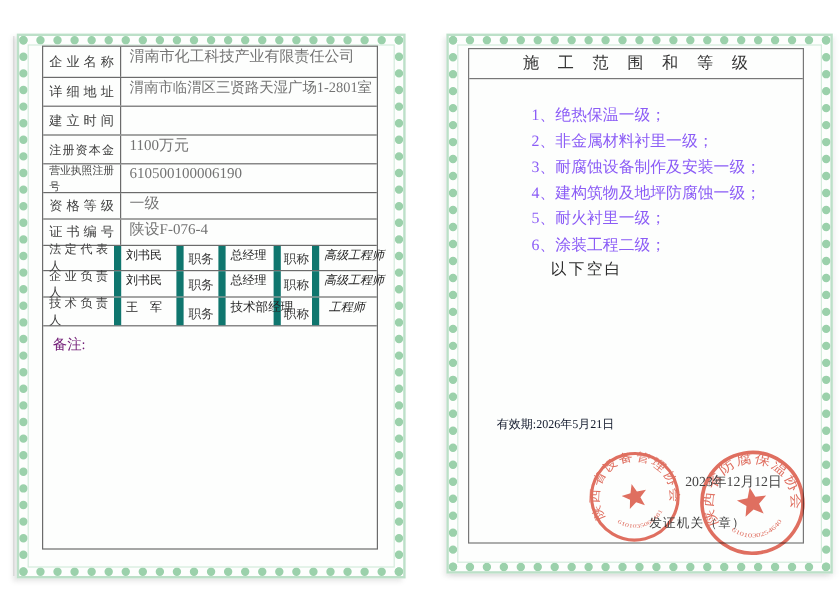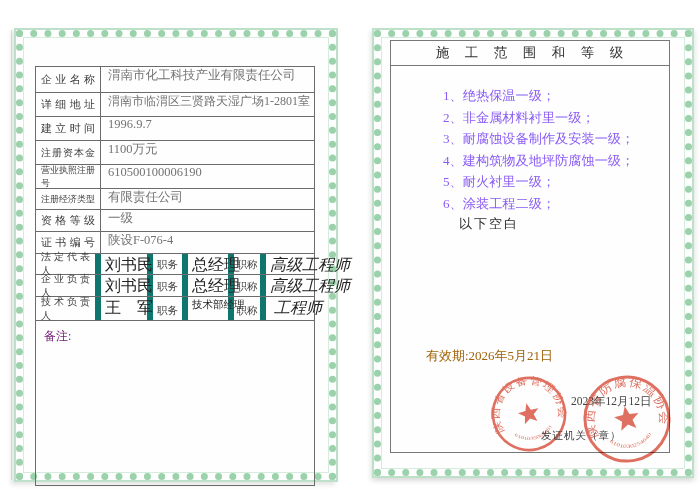--- a/index.html
+++ b/index.html
@@ -8,45 +8,45 @@
   .page-edge{position:absolute;background:#cfcfcf;opacity:.65;}
   .page{position:absolute;background:#fdfefd;}
   .page-l{left:14px;top:28px;width:324px;height:454px;box-shadow:-3px 3px 4px rgba(110,110,110,.18);}
   .page-r{left:372px;top:28px;width:322px;height:450px;box-shadow:-2px 3px 4px rgba(110,110,110,.15),3px 3px 4px rgba(110,110,110,.10);}
   .frame{position:absolute;inset:2px;border:7px dotted #9bd1ab;}
   .frame::before{content:'';position:absolute;inset:-9px;border:2px solid #bce0c8;}
   .frame::after{content:'';position:absolute;inset:0;border:1px solid #d4ecdc;}
 
   
   .cert-table{position:absolute;left:21px;top:10px;width:280px;height:420px;
-              border:1px solid #6b6b6b;display:flex;flex-direction:column;box-sizing:border-box;background:transparent;margin-top:28px;}
+              border:1px solid #6b6b6b;display:flex;flex-direction:column;box-sizing:border-box;background:transparent;}
   .trow{display:flex;border-bottom:1px solid #6b6b6b;box-sizing:border-box;flex:0 0 auto;}
   .trow:last-child{border-bottom:none;flex:1 1 auto;}
   .tlabel{width:65px;flex:0 0 65px;border-right:1px solid #6b6b6b;box-sizing:border-box;
           display:flex;align-items:center;padding:0 5px;font-size:11px;color:#3d3d3d;}
   .tlabel span{display:inline-block;width:100%;text-align:justify;text-align-last:justify;}
   .trow.small-lbl .tlabel{font-size:9px;}
   .trow.mid-lbl .tlabel{font-size:10px;}
   .tvalue{flex:1;padding:1px 0 0 7px;font-size:12.5px;white-space:nowrap;overflow:visible;color:#737373;}
   .tvalue span{position:relative;top:-1px;}
   
   .pcell{box-sizing:border-box;border-right:6px solid #0f766e;overflow:visible;}
   .pcell.lastc{border-right:none;font-style:italic;}
-  .pval{font-size:16px;padding:1px 0 0 4px;white-space:nowrap;color:#242424;}
+  .pval{font-size:10px;padding:1px 0 0 4px;white-space:nowrap;color:#242424;}
   .plbl{display:flex;align-items:flex-end;justify-content:center;padding-bottom:2px;font-size:10.5px;color:#3d3d3d;}
   .remark-cell{flex:1;padding:7px 0 0 8px;font-size:12px;color:#701a75;}
 
   
   .rbox{position:absolute;left:18px;top:12px;width:280px;height:413px;border:1px solid #777;
         box-sizing:border-box;}
   .rtitle{height:24px;border-bottom:1px solid #777;display:flex;align-items:center;justify-content:center;
           font-size:13.5px;letter-spacing:1px;color:#333;}
   .ritems{position:absolute;left:52px;top:44px;font-size:13.2px;line-height:21.5px;color:#8b5cf6;white-space:nowrap;}
   .rblank{position:absolute;left:68px;top:174px;font-size:13px;letter-spacing:2px;color:#2b2b2b;}
-  .rvalid{position:absolute;left:35px;top:306px;font-size:13px;color:#a16207;}
+  .rvalid{position:absolute;left:23px;top:306px;font-size:10px;color:#0f172a;}
   .rdate{position:absolute;left:180px;top:353px;font-size:11.5px;color:#434343;white-space:nowrap;z-index:3;}
   .rissuer{position:absolute;left:150px;top:388px;font-size:10.5px;letter-spacing:1px;color:#3c3c3c;white-space:nowrap;z-index:3;}
   .seal{position:absolute;opacity:.85;mix-blend-mode:multiply;z-index:2;}
   .seal-l{left:98px;top:333px;width:80px;height:80px;transform:rotate(-14deg);}
   .seal-r{left:190px;top:332px;width:92px;height:92px;transform:rotate(-10deg);}
 </style>
 </head>
 <body>
 
 <div class="scan">
@@ -67,39 +67,32 @@
       <div class="trow" style="height:24px">
         <div class="tlabel">
             <span>详细地址</span>
           </div>
         <div class="tvalue" style="font-size:12px"><span>渭南市临渭区三贤路天湿广场1-2801室</span></div>
       </div>
       <div class="trow" style="height:24px">
         <div class="tlabel">
             <span>建立时间</span>
           </div>
-        <div class="tvalue"><span>1996.9.7</span></div>
       </div>
       <div class="trow mid-lbl" style="height:24px">
         <div class="tlabel">
             <span>注册资本金</span>
           </div>
         <div class="tvalue"><span>1100万元</span></div>
       </div>
       <div class="trow small-lbl" style="height:24px">
         <div class="tlabel">
             <span>营业执照注册号</span>
           </div>
         <div class="tvalue"><span>610500100006190</span></div>
-      </div>
-      <div class="trow small-lbl" style="height:21px">
-        <div class="tlabel">
-            <span>注册经济类型</span>
-          </div>
-        <div class="tvalue"><span>有限责任公司</span></div>
       </div>
       <div class="trow" style="height:22px">
         <div class="tlabel">
             <span>资格等级</span>
           </div>
         <div class="tvalue"><span>一级</span></div>
       </div>
       <div class="trow" style="height:22px">
         <div class="tlabel">
             <span>证书编号</span>

